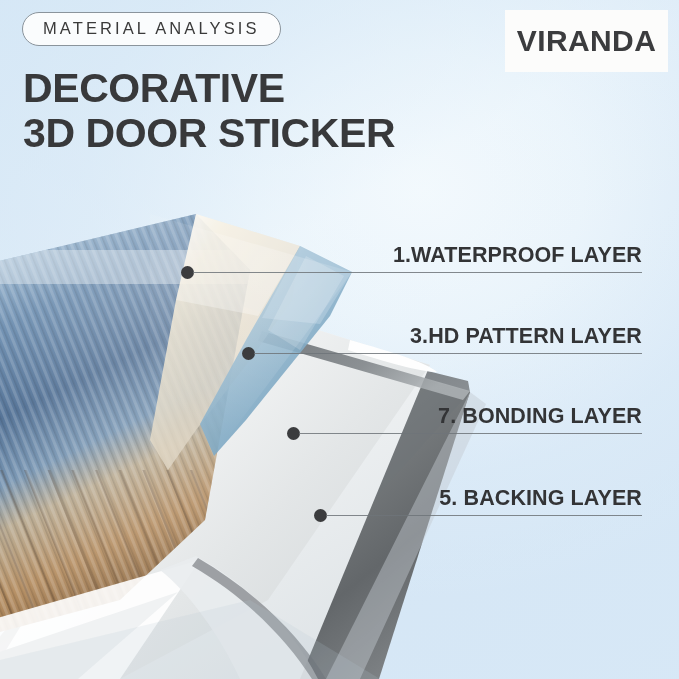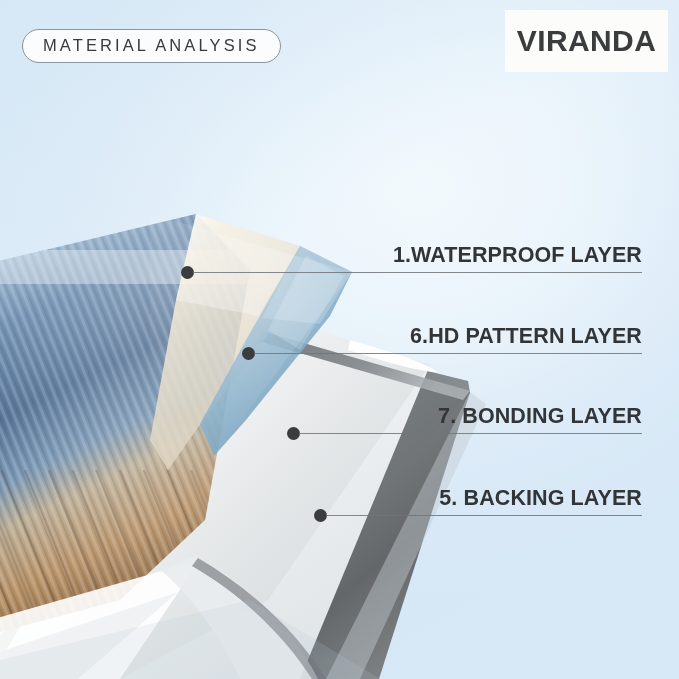--- a/index.html
+++ b/index.html
@@ -24,21 +24,21 @@
     inset: 0;
     background:
       linear-gradient(150deg, rgba(214,232,246,0.85) 0%, rgba(240,248,253,0.25) 38%, rgba(255,255,255,0.0) 55%, rgba(216,233,247,0.6) 100%);
     pointer-events: none;
   }
 
   
   .badge {
     position: absolute;
     left: 22px;
-    top: 29px;
+    top: 12px;
     padding: 7px 20px 8px 20px;
     border: 1.4px solid #8a949c;
     border-radius: 999px;
     background: rgba(253,253,253,0.92);
     font-size: 16.5px;
     letter-spacing: 3.1px;
     color: #3a3a3a;
     font-weight: 400;
     white-space: nowrap;
     line-height: 1;
@@ -277,35 +277,39 @@
 
         <path d="M 326 679 L 470 392 L 486 404 L 360 679 Z" fill="#c3cad0" opacity="0.45"></path>
 
         <path d="M 0 660 L 250 600 L 380 679 L 0 679 Z" fill="#b9c6d2" opacity="0.18"></path>
       </g>
     </svg>
   </div>
 
   <div class="badge">MATERIAL ANALYSIS</div>
 
+  <div class="title">
+    <span class="l1">DECORATIVE</span>
+    <span class="l2">3D DOOR STICKER</span>
+  </div>
 
   <div class="brand-box">
     <span class="brand-text">VIRANDA</span>
   </div>
 
   <div class="callout c1">
     <span class="dot"></span>
     <span class="rule"></span>
     <span class="label">1.WATERPROOF LAYER</span>
   </div>
 
   <div class="callout c2">
     <span class="dot"></span>
     <span class="rule"></span>
-    <span class="label">6.HD PATTERN LAYER</span>
+    <span class="label">3.HD PATTERN LAYER</span>
   </div>
 
   <div class="callout c3">
     <span class="dot"></span>
     <span class="rule"></span>
     <span class="label">7. BONDING LAYER</span>
   </div>
 
   <div class="callout c4">
     <span class="dot"></span>

